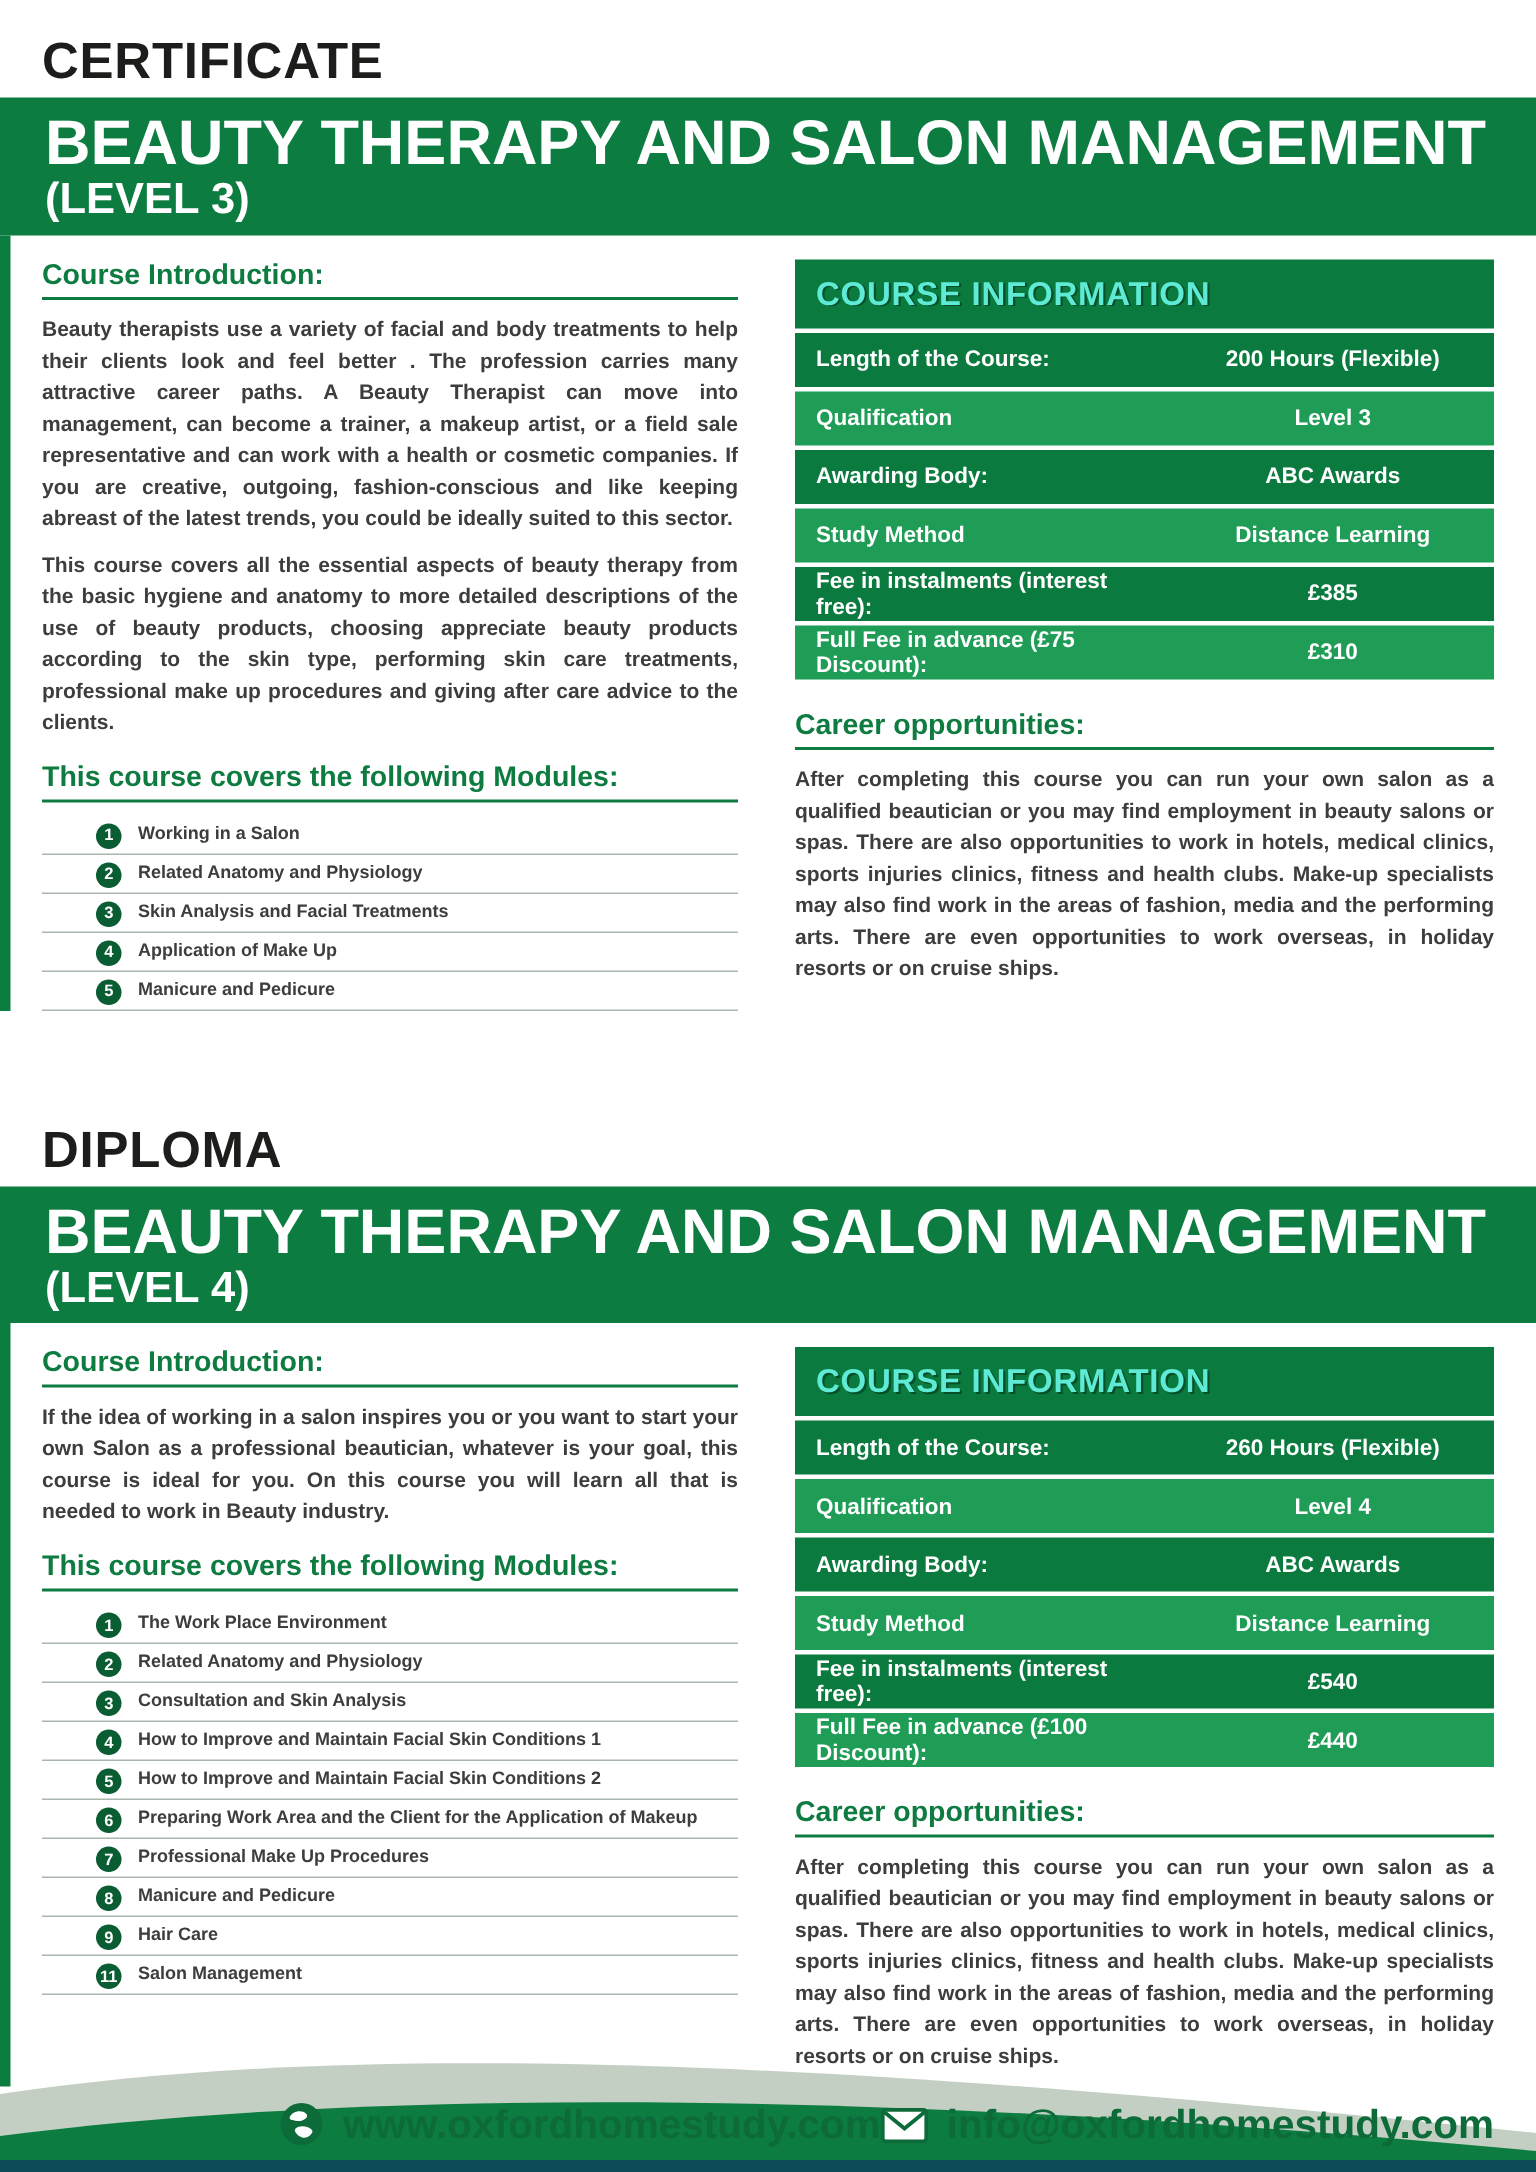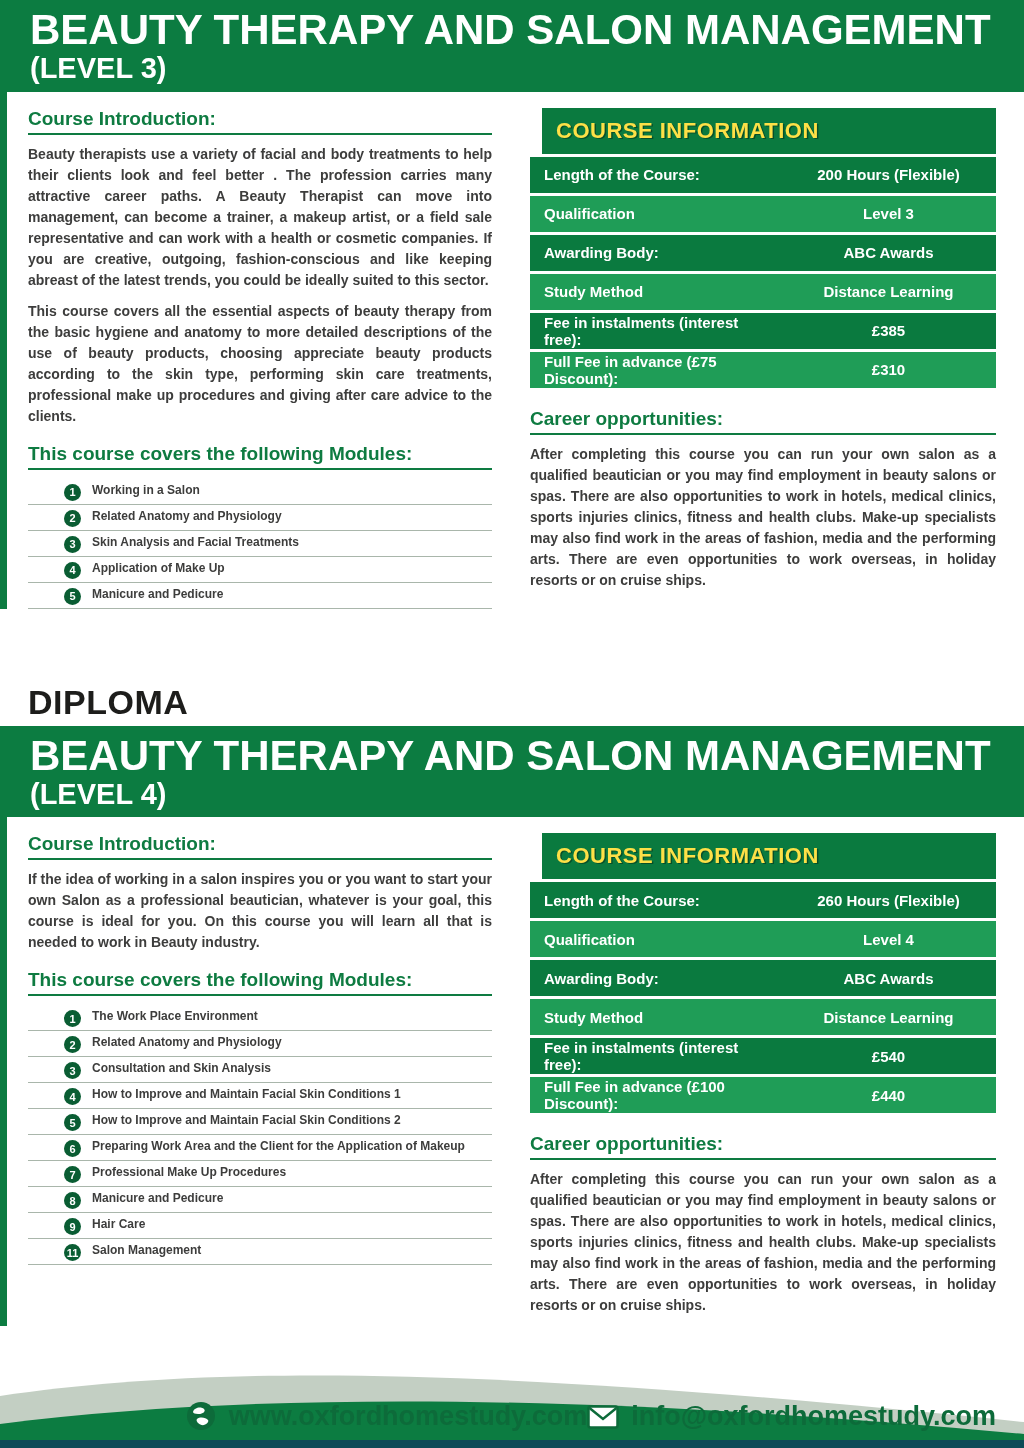--- a/index.html
+++ b/index.html
@@ -49,23 +49,23 @@
     padding:3px 0 3px 36px; border-bottom:1.5px solid #a9b6ab;
   }
   .num {
     width:17px; height:17px; border-radius:50%; background:#0a5d33; color:#fff;
     font-size:11px; font-weight:bold; display:flex; align-items:center;
     justify-content:center; flex:0 0 17px; margin-top:2px;
   }
   .mlabel { color:#3d3d3c; font-size:12px; font-weight:bold; line-height:1.4; }
   
   .info-header {
-    background:#0a7a3f; color:#fde047; height:46px; display:flex; align-items:center;
+    background:#0a7a3f; color:#5eead4; height:46px; display:flex; align-items:center;
     padding-left:14px; margin-bottom:3px; font-size:22px; font-weight:bold;
-    letter-spacing:0.5px; text-shadow:1.5px 1px 0 rgba(0,0,0,0.35);margin-left:12px;
+    letter-spacing:0.5px; text-shadow:1.5px 1px 0 rgba(0,0,0,0.35);
   }
   .info-row {
     display:flex; justify-content:space-between; align-items:center;
     height:36px; margin-bottom:3px; color:#fff; font-size:15px; font-weight:bold;
     padding-left:14px;
     gap:15px;
   }
   .info-row:nth-of-type(odd) { background:#1f9d57; }
   .info-row:nth-of-type(even) { background:#0a7a3f; }
   .info-value { width:215px; text-align:center; flex:0 0 215px; }
@@ -82,20 +82,21 @@
   .footer-line .icn { display:flex; }
   
   .swoosh { position:absolute; left:0; bottom:0; width:1024px; height:100px; z-index:1; }
   .spacer-between { height:52px; }
 </style>
 </head>
 <body>
 
 <div class="page">
 
+  <div class="kind-title">CERTIFICATE</div>
 
   <div class="banner">
     <div class="banner-title">BEAUTY THERAPY AND SALON MANAGEMENT</div>
     <div class="banner-level">(LEVEL 3)</div>
   </div>
 
   <div class="section-content">
     <div class="left-stripe"></div>
     <div class="cols">
       <div class="col-left">

